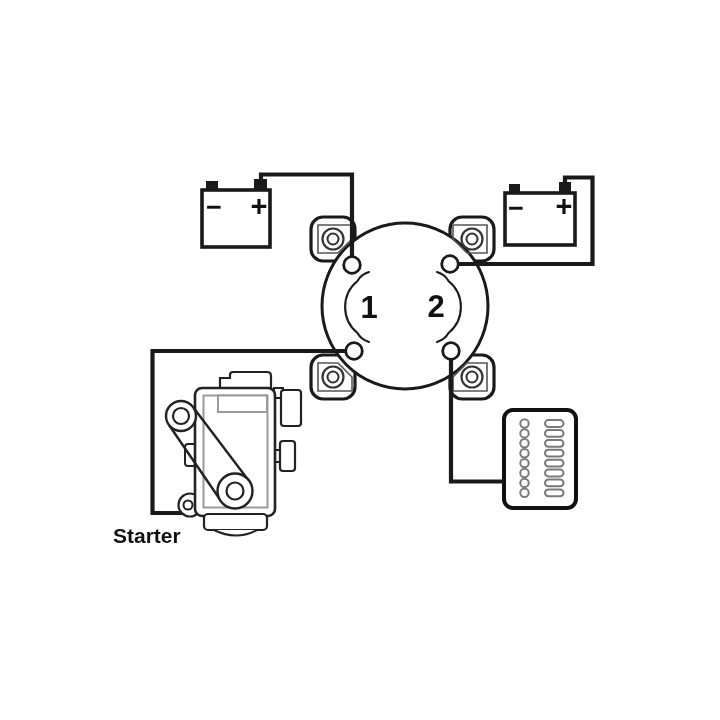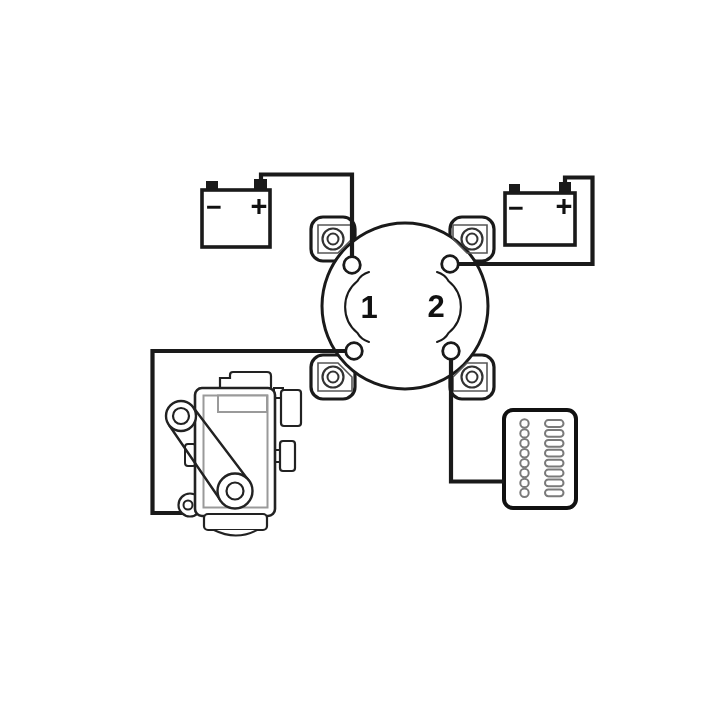--- a/index.html
+++ b/index.html
@@ -130,14 +130,15 @@
     </g>
   </svg>
 
   <div class="lbl sign" style="left:214px;top:207px;">−</div>
   <div class="lbl plus" style="left:259px;top:206px;">+</div>
   <div class="lbl sign" style="left:516px;top:208px;">−</div>
   <div class="lbl plus" style="left:564px;top:206px;">+</div>
   <div class="lbl posnum" style="left:369px;top:307px;">1</div>
   <div class="lbl posnum" style="left:436px;top:306px;">2</div>
   <div class="caption">
+    <span>Starter</span>
   </div>
 </div>
 
 </body></html>

